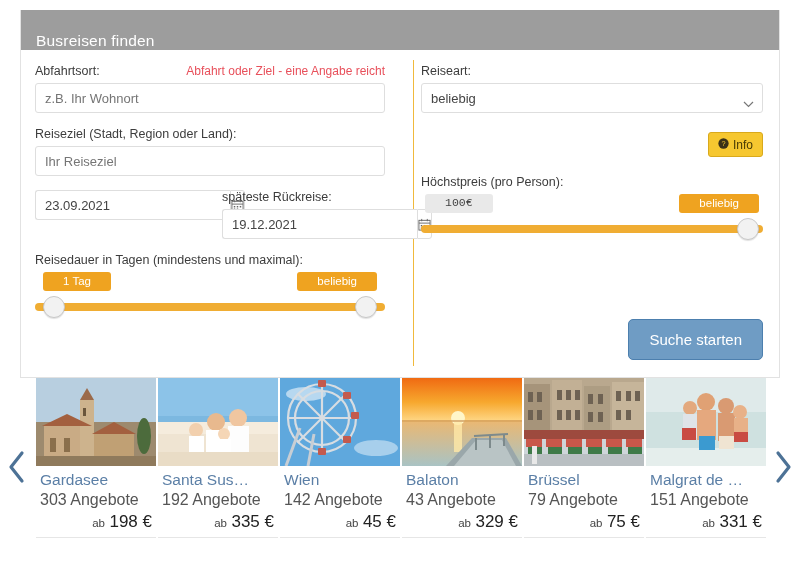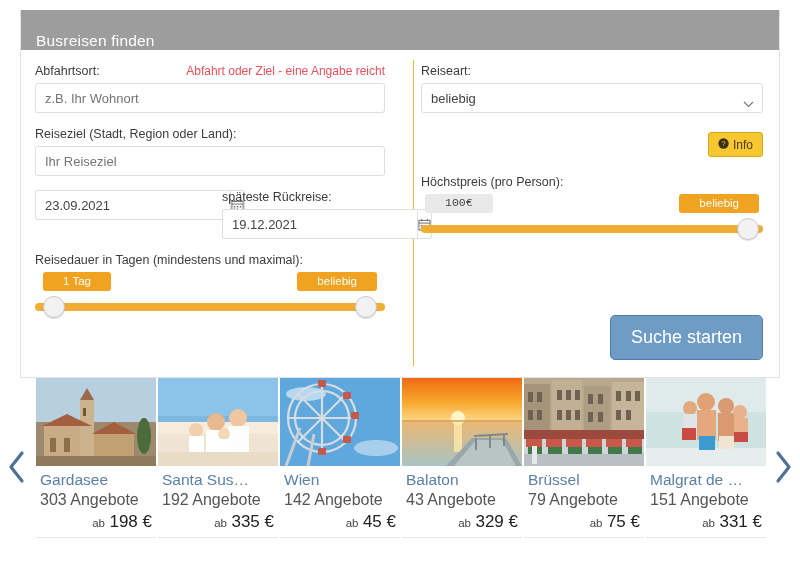--- a/index.html
+++ b/index.html
@@ -123,21 +123,21 @@
     border-radius:50%; background:#f2f2f2;
     border:1px solid #c9c9c9; cursor:pointer;
     box-shadow:0 1px 1px rgba(0,0,0,.12);
   }
 
   .submit-wrap {
     position:absolute; right:16px; bottom:18px;
   }
   .submit-btn {
     background:#6f9cc4; border:1px solid #4c7fae; border-radius:5px;
-    color:#fff; font-size:18px; padding:11px 20px; cursor:pointer;
+    color:#fff; font-size:15px; padding:11px 20px; cursor:pointer;
     font-family:"Liberation Sans", sans-serif;
   }
 
   
   .carousel {
     position:absolute; left:0; top:372px; width:800px; height:180px;
   }
   .cards {
     position:absolute; left:36px; top:6px;
     display:flex; gap:2px;

